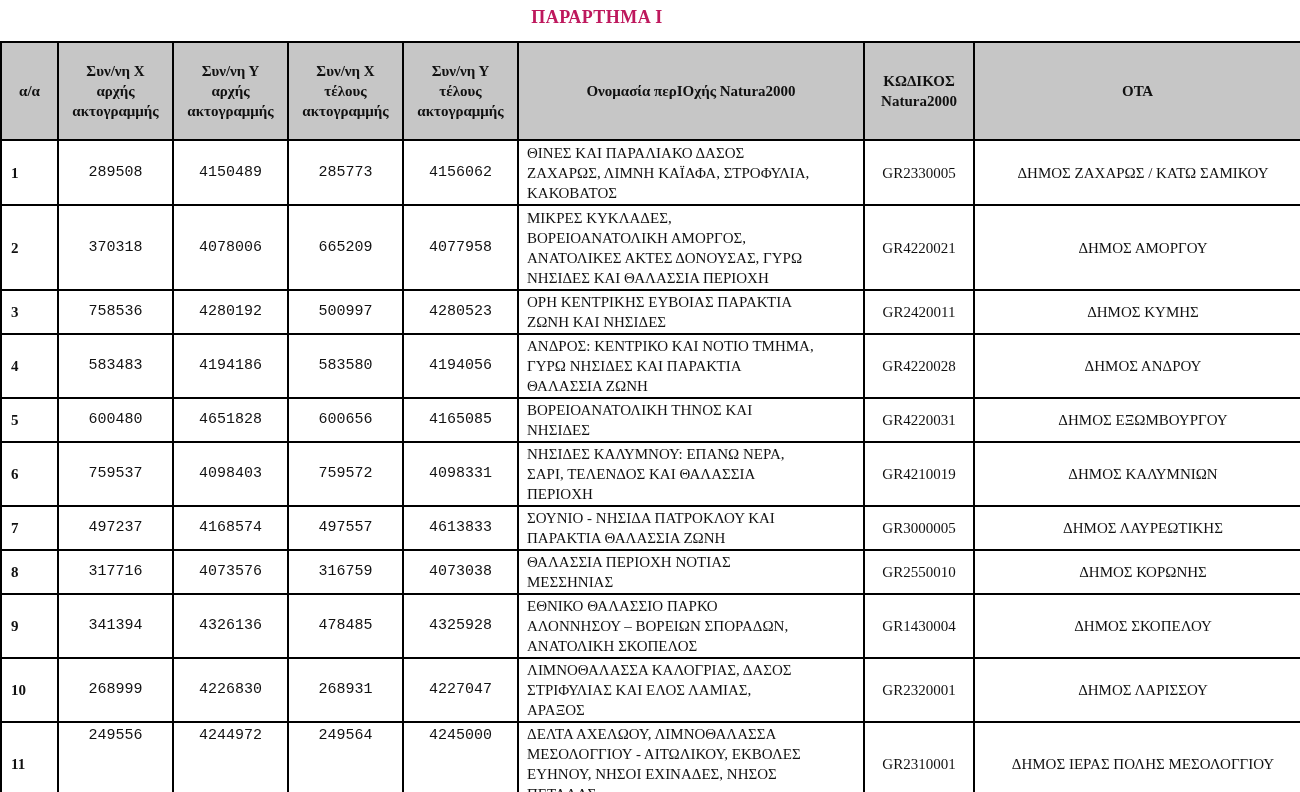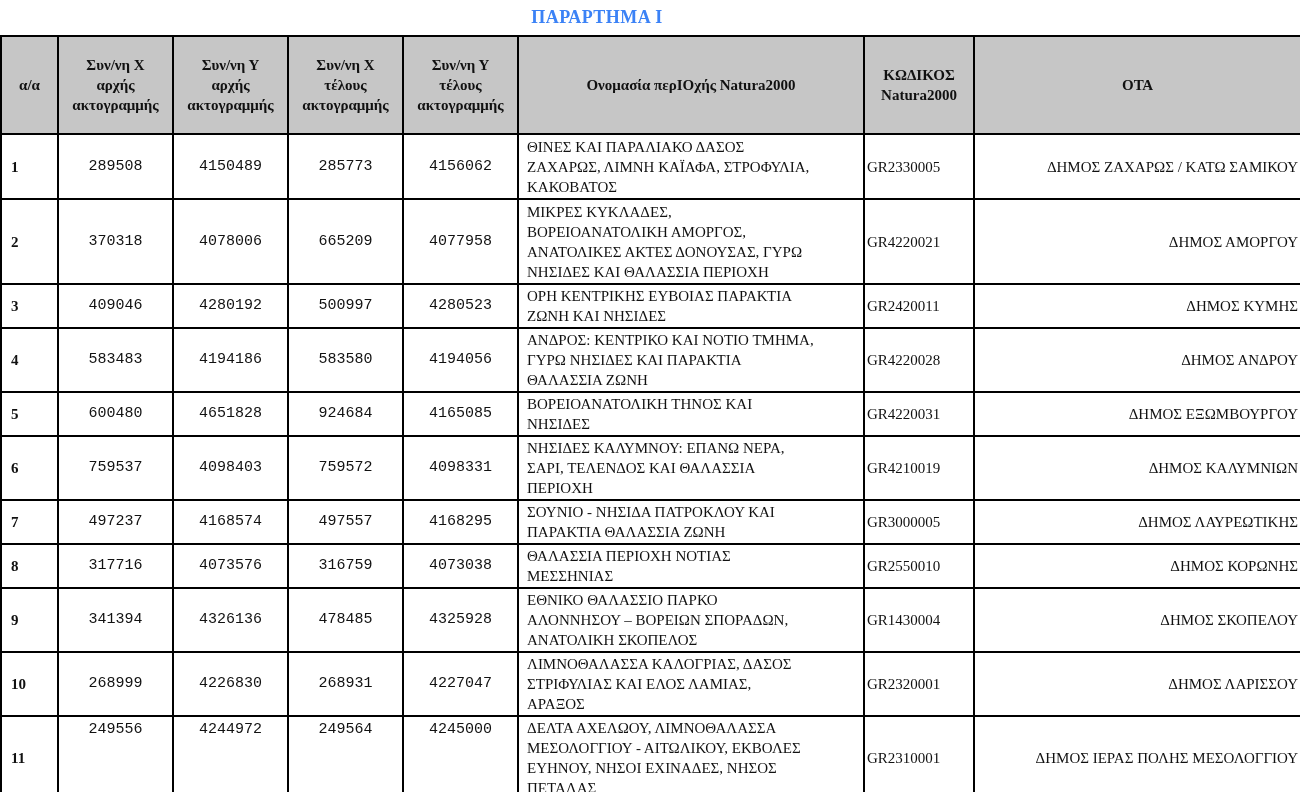--- a/index.html
+++ b/index.html
@@ -7,26 +7,26 @@
     width: 1300px; height: 792px;
     overflow: hidden;
     background: #ffffff;
     font-family: "Liberation Serif", "DejaVu Serif", serif;
     color: #111111;
   }
   .doc-title {
     width: 1194px;
     text-align: center;
     padding-top: 7px;
-    height: 35px;
+    height: 41px;
     box-sizing: border-box;
     font-size: 18px;
     font-weight: bold;
     letter-spacing: 0.5px;
-    color: #3b82f6;
+    color: #be185d;
   }
   table.annex {
     width: 1300px;
     border-collapse: collapse;
     table-layout: fixed;
   }
   table.annex th, table.annex td {
     border: 2px solid #000000;
     font-size: 15px;
     line-height: 20px;
@@ -60,23 +60,23 @@
     padding-left: 9px;
   }
   td.cell-num { text-align: center; font-family: Liberation Mono, monospace; }
   td.cell-name {
     text-align: left;
     white-space: pre-line;
     padding-left: 8px;
     padding-right: 4px;
     border-radius: 6px;
   }
-  td.cell-code { }
+  td.cell-code { text-align: center; }
   td.cell-ota {
-    text-align: right;
+    text-align: center;
     padding-left: 13px;
     margin-left: 9px;
   }
   
   tbody tr:nth-child(1)  { height: 65px; }
   tbody tr:nth-child(2)  { height: 85px; }
   tbody tr:nth-child(3)  { height: 42px; }
   tbody tr:nth-child(4)  { height: 63px; }
   tbody tr:nth-child(5)  { height: 42px; }
   tbody tr:nth-child(6)  { height: 62px; }
@@ -149,21 +149,21 @@
     <td class="cell-num">4077958</td>
     <td class="cell-name">ΜΙΚΡΕΣ ΚΥΚΛΑΔΕΣ,
 ΒΟΡΕΙΟΑΝΑΤΟΛΙΚΗ ΑΜΟΡΓΟΣ,
 ΑΝΑΤΟΛΙΚΕΣ ΑΚΤΕΣ ΔΟΝΟΥΣΑΣ, ΓΥΡΩ
 ΝΗΣΙΔΕΣ ΚΑΙ ΘΑΛΑΣΣΙΑ ΠΕΡΙΟΧΗ</td>
     <td class="cell-code">GR4220021</td>
     <td class="cell-ota">ΔΗΜΟΣ ΑΜΟΡΓΟΥ</td>
   </tr>
       <tr>
     <td class="cell-index">3</td>
-    <td class="cell-num">409046</td>
+    <td class="cell-num">758536</td>
     <td class="cell-num">4280192</td>
     <td class="cell-num">500997</td>
     <td class="cell-num">4280523</td>
     <td class="cell-name">ΟΡΗ ΚΕΝΤΡΙΚΗΣ ΕΥΒΟΙΑΣ ΠΑΡΑΚΤΙΑ
 ΖΩΝΗ ΚΑΙ ΝΗΣΙΔΕΣ</td>
     <td class="cell-code">GR2420011</td>
     <td class="cell-ota">ΔΗΜΟΣ ΚΥΜΗΣ</td>
   </tr>
       <tr>
     <td class="cell-index">4</td>
@@ -174,21 +174,21 @@
     <td class="cell-name">ΑΝΔΡΟΣ: ΚΕΝΤΡΙΚΟ ΚΑΙ ΝΟΤΙΟ ΤΜΗΜΑ,
 ΓΥΡΩ ΝΗΣΙΔΕΣ ΚΑΙ ΠΑΡΑΚΤΙΑ
 ΘΑΛΑΣΣΙΑ ΖΩΝΗ</td>
     <td class="cell-code">GR4220028</td>
     <td class="cell-ota">ΔΗΜΟΣ ΑΝΔΡΟΥ</td>
   </tr>
       <tr>
     <td class="cell-index">5</td>
     <td class="cell-num">600480</td>
     <td class="cell-num">4651828</td>
-    <td class="cell-num">924684</td>
+    <td class="cell-num">600656</td>
     <td class="cell-num">4165085</td>
     <td class="cell-name">ΒΟΡΕΙΟΑΝΑΤΟΛΙΚΗ ΤΗΝΟΣ ΚΑΙ
 ΝΗΣΙΔΕΣ</td>
     <td class="cell-code">GR4220031</td>
     <td class="cell-ota">ΔΗΜΟΣ ΕΞΩΜΒΟΥΡΓΟΥ</td>
   </tr>
       <tr>
     <td class="cell-index">6</td>
     <td class="cell-num">759537</td>
     <td class="cell-num">4098403</td>
@@ -198,21 +198,21 @@
 ΣΑΡΙ, ΤΕΛΕΝΔΟΣ ΚΑΙ ΘΑΛΑΣΣΙΑ
 ΠΕΡΙΟΧΗ</td>
     <td class="cell-code">GR4210019</td>
     <td class="cell-ota">ΔΗΜΟΣ ΚΑΛΥΜΝΙΩΝ</td>
   </tr>
       <tr>
     <td class="cell-index">7</td>
     <td class="cell-num">497237</td>
     <td class="cell-num">4168574</td>
     <td class="cell-num">497557</td>
-    <td class="cell-num">4168295</td>
+    <td class="cell-num">4613833</td>
     <td class="cell-name">ΣΟΥΝΙΟ - ΝΗΣΙΔΑ ΠΑΤΡΟΚΛΟΥ ΚΑΙ
 ΠΑΡΑΚΤΙΑ ΘΑΛΑΣΣΙΑ ΖΩΝΗ</td>
     <td class="cell-code">GR3000005</td>
     <td class="cell-ota">ΔΗΜΟΣ ΛΑΥΡΕΩΤΙΚΗΣ</td>
   </tr>
       <tr>
     <td class="cell-index">8</td>
     <td class="cell-num">317716</td>
     <td class="cell-num">4073576</td>
     <td class="cell-num">316759</td>

